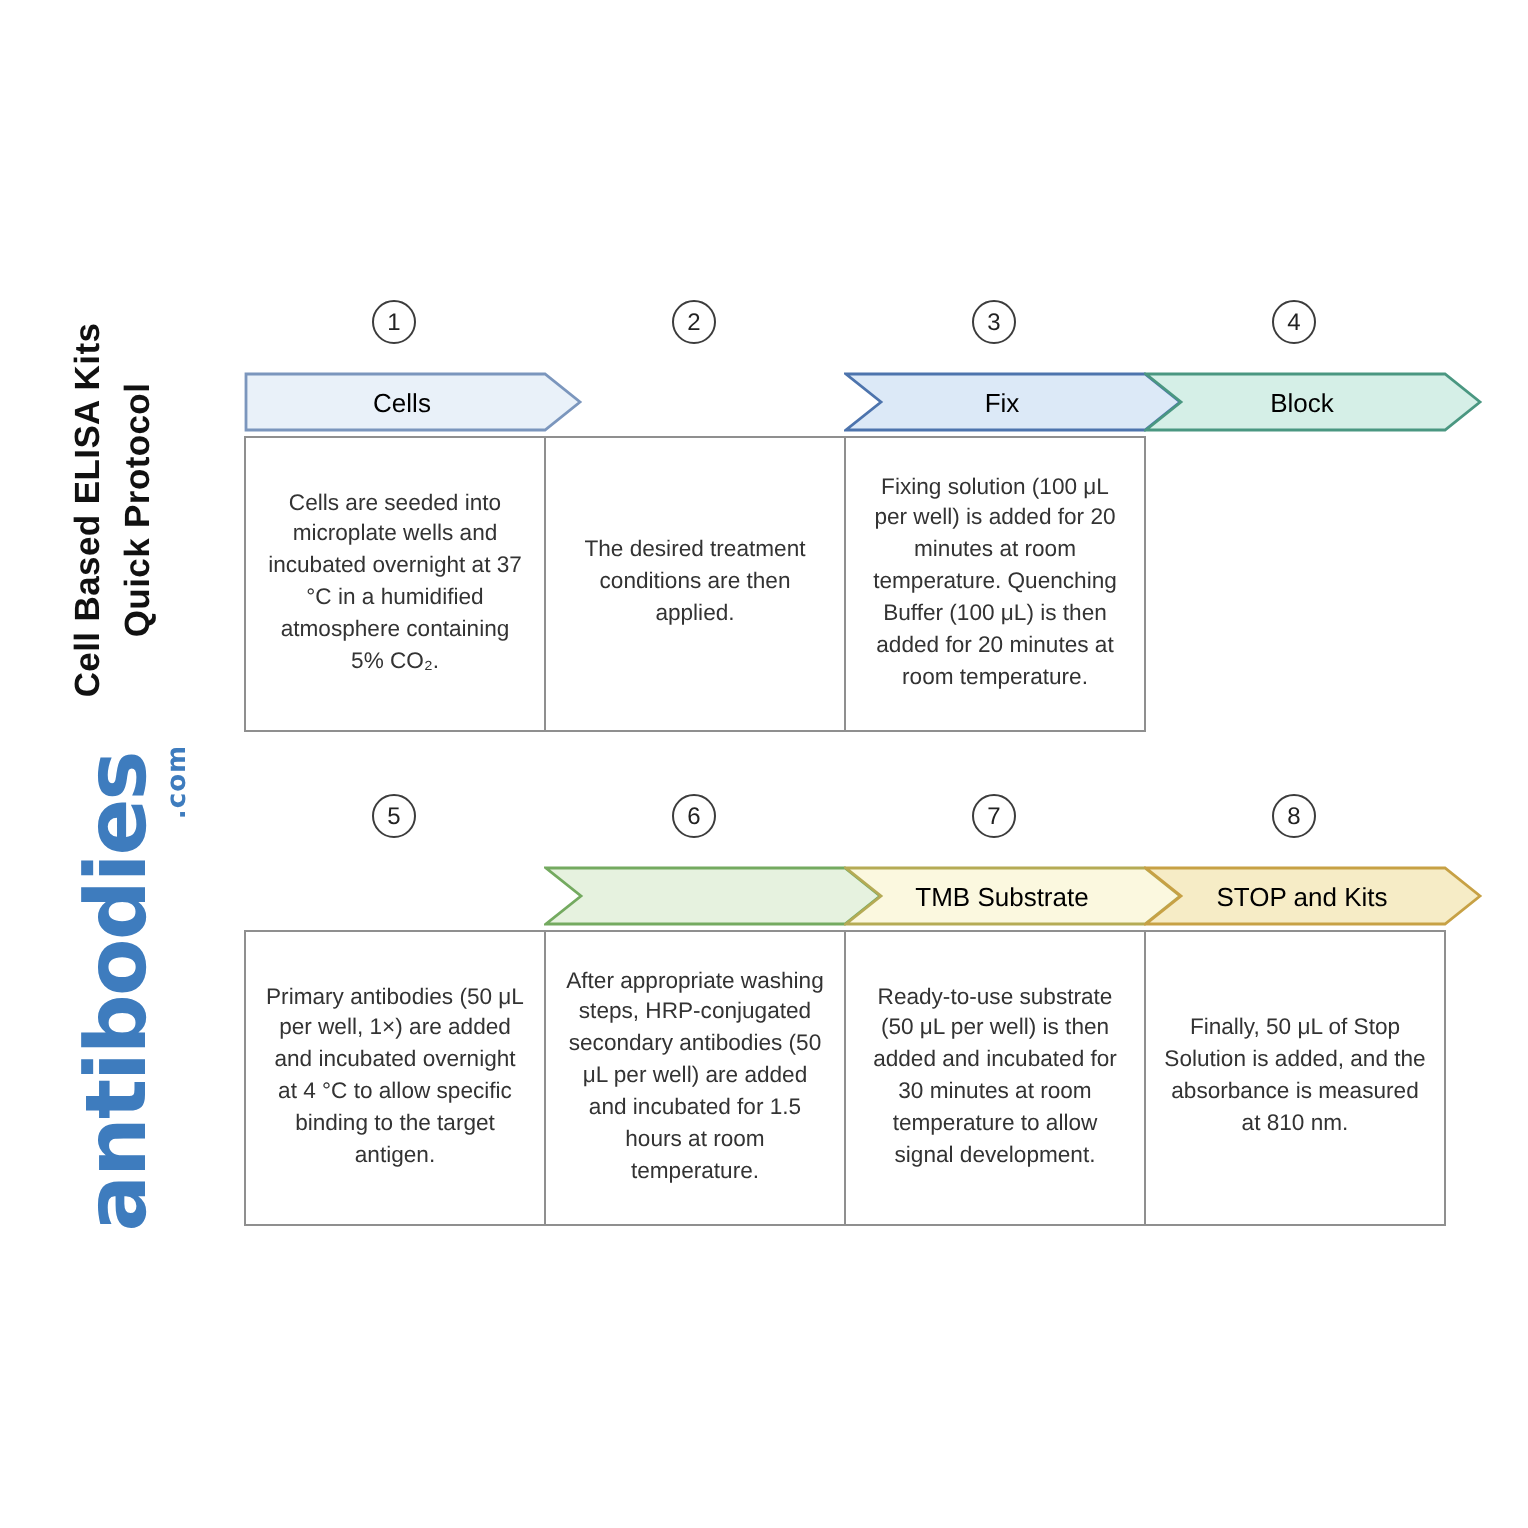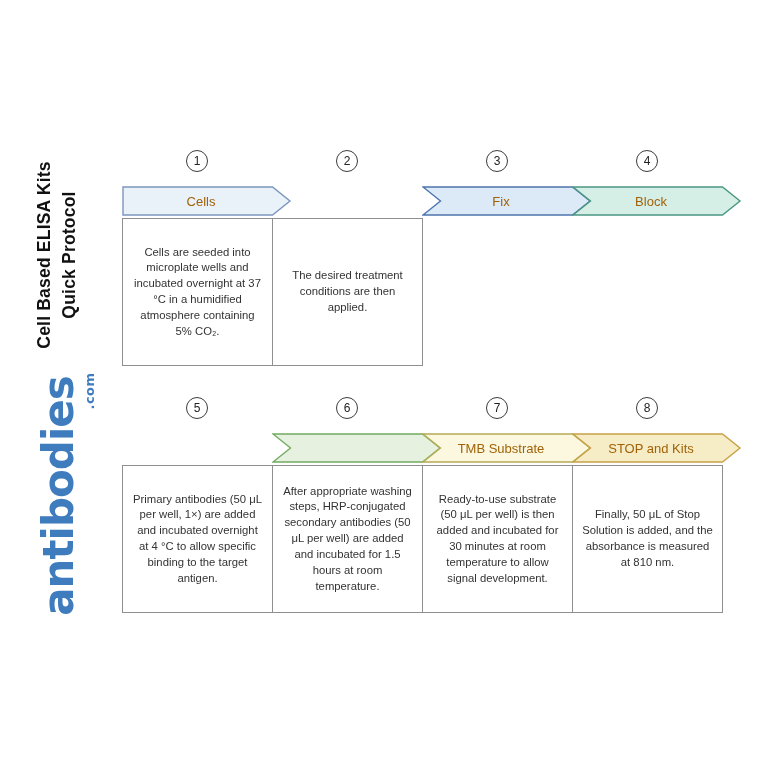--- a/index.html
+++ b/index.html
@@ -27,21 +27,21 @@
   .c0{left:0;} .c1{left:150px;} .c2{left:300px;} .c3{left:450px;}
   .badge{
     position:absolute;top:0;left:64px;width:22px;height:22px;border:1.4px solid #3c3c3c;
     border-radius:50%;display:flex;align-items:center;justify-content:center;
     font-size:12px;color:#222222;background:#ffffff;box-sizing:border-box;
   }
   .banner{position:absolute;top:36px;left:0;width:170px;height:30px;}
   .banner svg{display:block;position:absolute;top:0;left:0;}
   .banner-label{
     position:absolute;top:0;left:4px;width:150px;height:30px;display:flex;
-    align-items:center;justify-content:center;font-size:13px;color:#a16207;
+    align-items:center;justify-content:center;font-size:13px;color:#000000;
   }
   .descbox{
     position:absolute;top:68px;left:0;width:151px;height:148px;
     border:1px solid #8f8f8f;background:#ffffff;box-sizing:border-box;
     display:flex;align-items:center;justify-content:center;
     padding:6px 9px;text-align:center;font-size:11.3px;line-height:1.4;color:#333333;
   }
 </style>
 </head>
 <body>
@@ -77,20 +77,23 @@
       </div>
     </div>
 
     <div class="col c2">
       <div class="badge">3</div>
       <div class="banner">
         <svg width="170" height="30" viewBox="0 0 170 30">
           <path d="M1,1 H150.5 L168,15 L150.5,29 H1 L18.5,15 Z" stroke-width="1.4" fill="#dce9f7" stroke="#4d74ad"></path>
         </svg>
         <div class="banner-label">Fix</div>
+      </div>
+      <div class="descbox">
+        <span>Fixing solution (100 μL per well) is added for 20 minutes at room temperature. Quenching Buffer (100 μL) is then added for 20 minutes at room temperature.</span>
       </div>
     </div>
 
     <div class="col c3">
       <div class="badge">4</div>
       <div class="banner">
         <svg width="170" height="30" viewBox="0 0 170 30">
           <path d="M1,1 H150.5 L168,15 L150.5,29 H1 L18.5,15 Z" stroke-width="1.4" fill="#d5efe7" stroke="#4a9781"></path>
         </svg>
         <div class="banner-label">Block</div>

